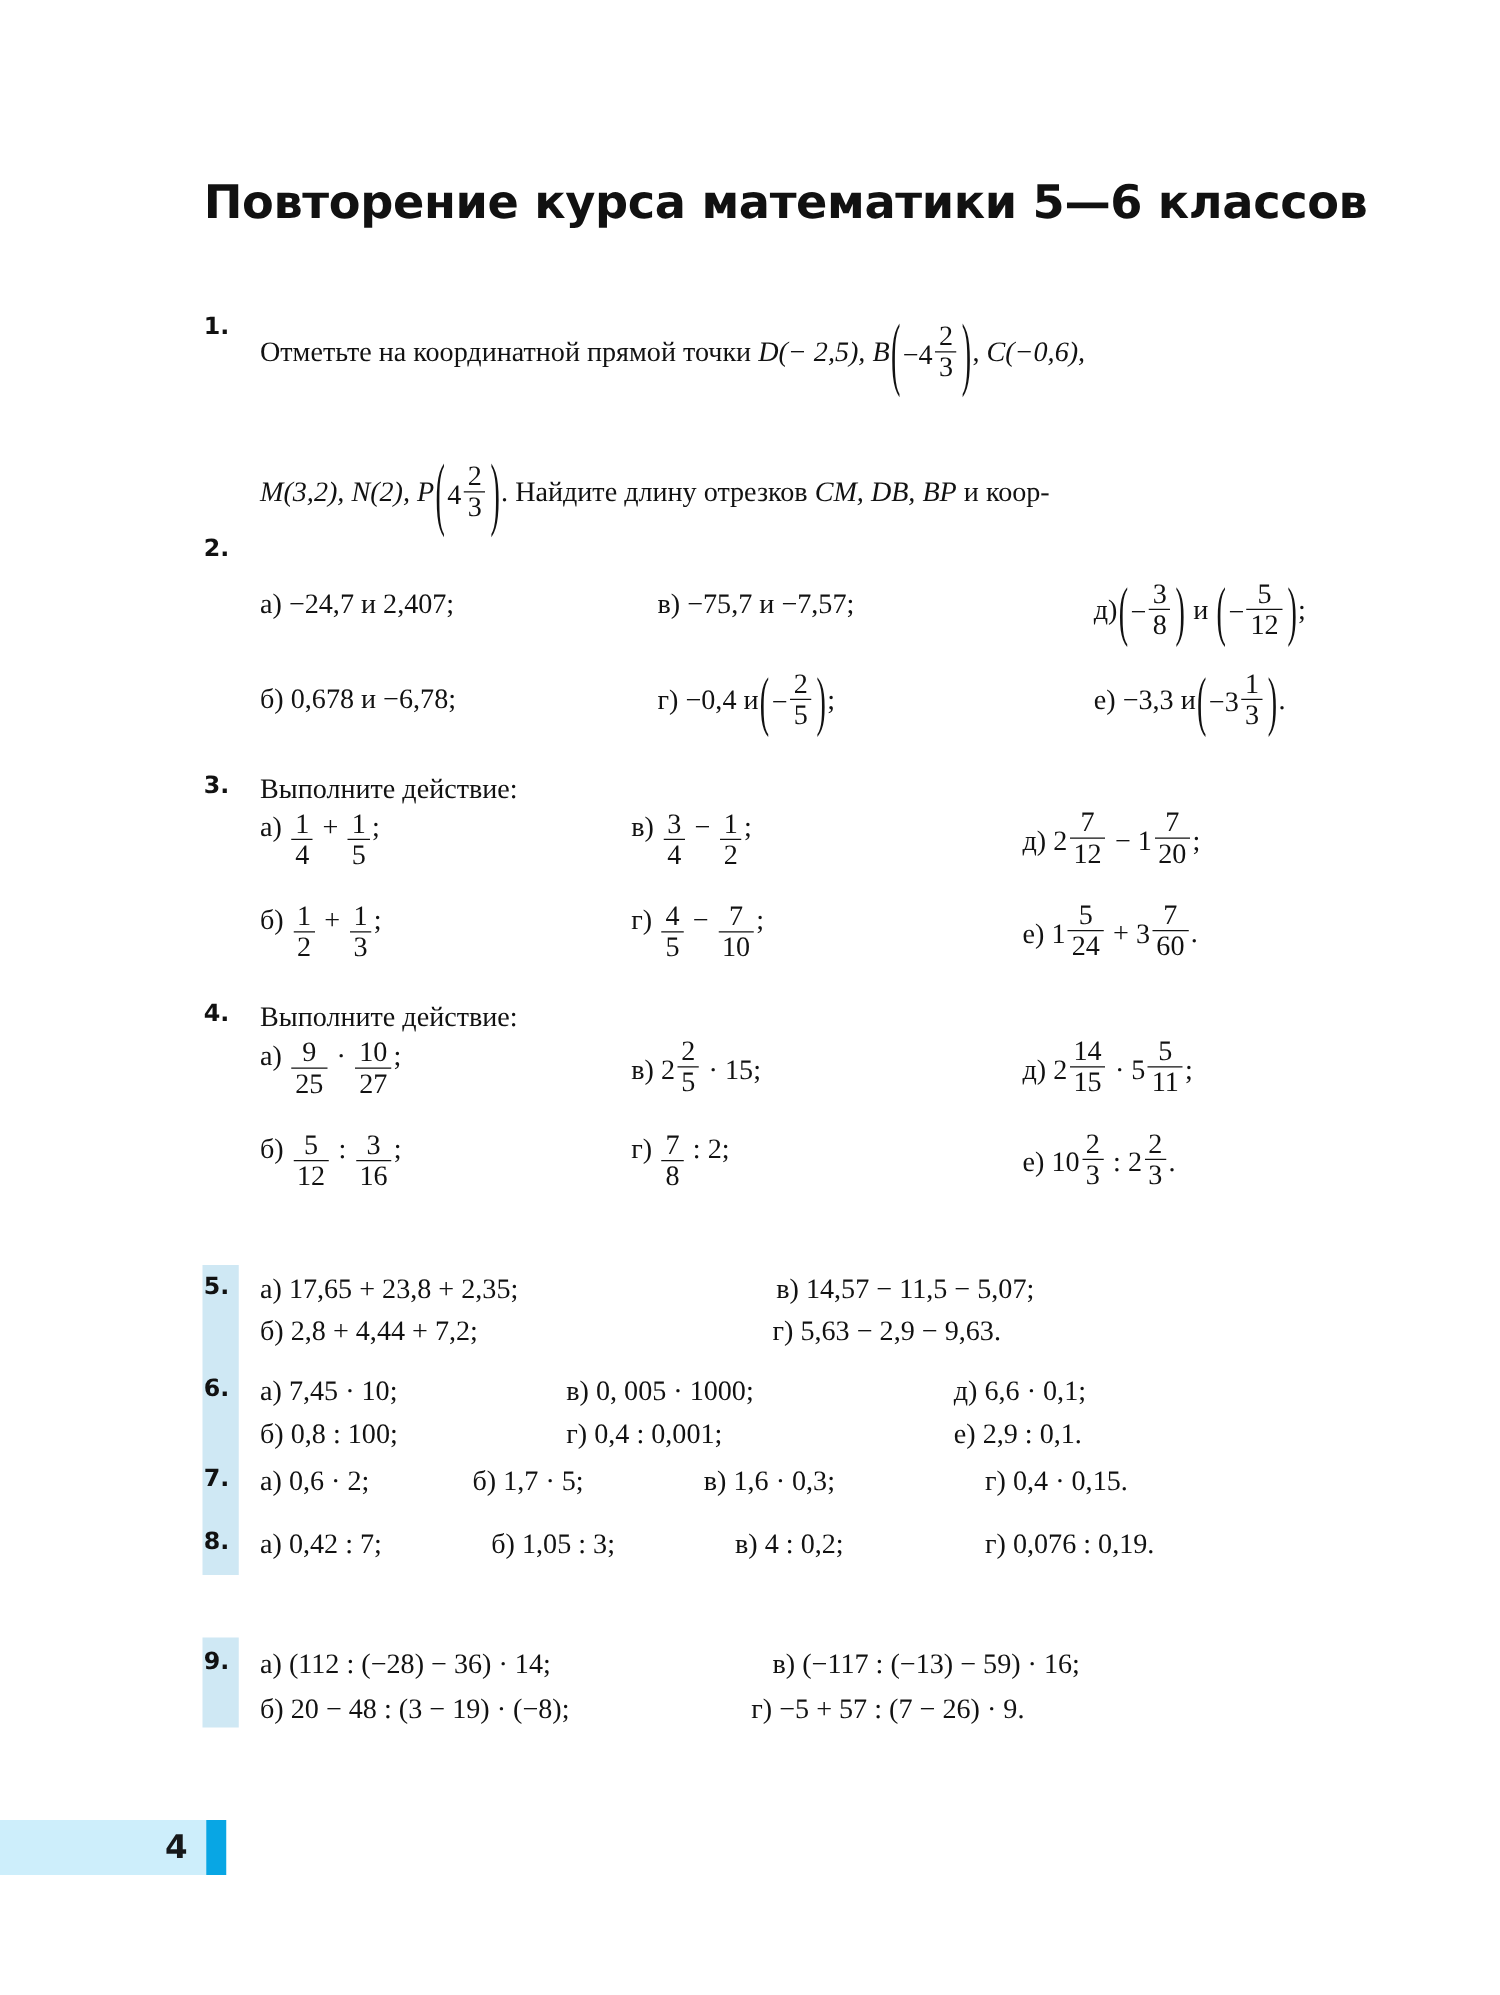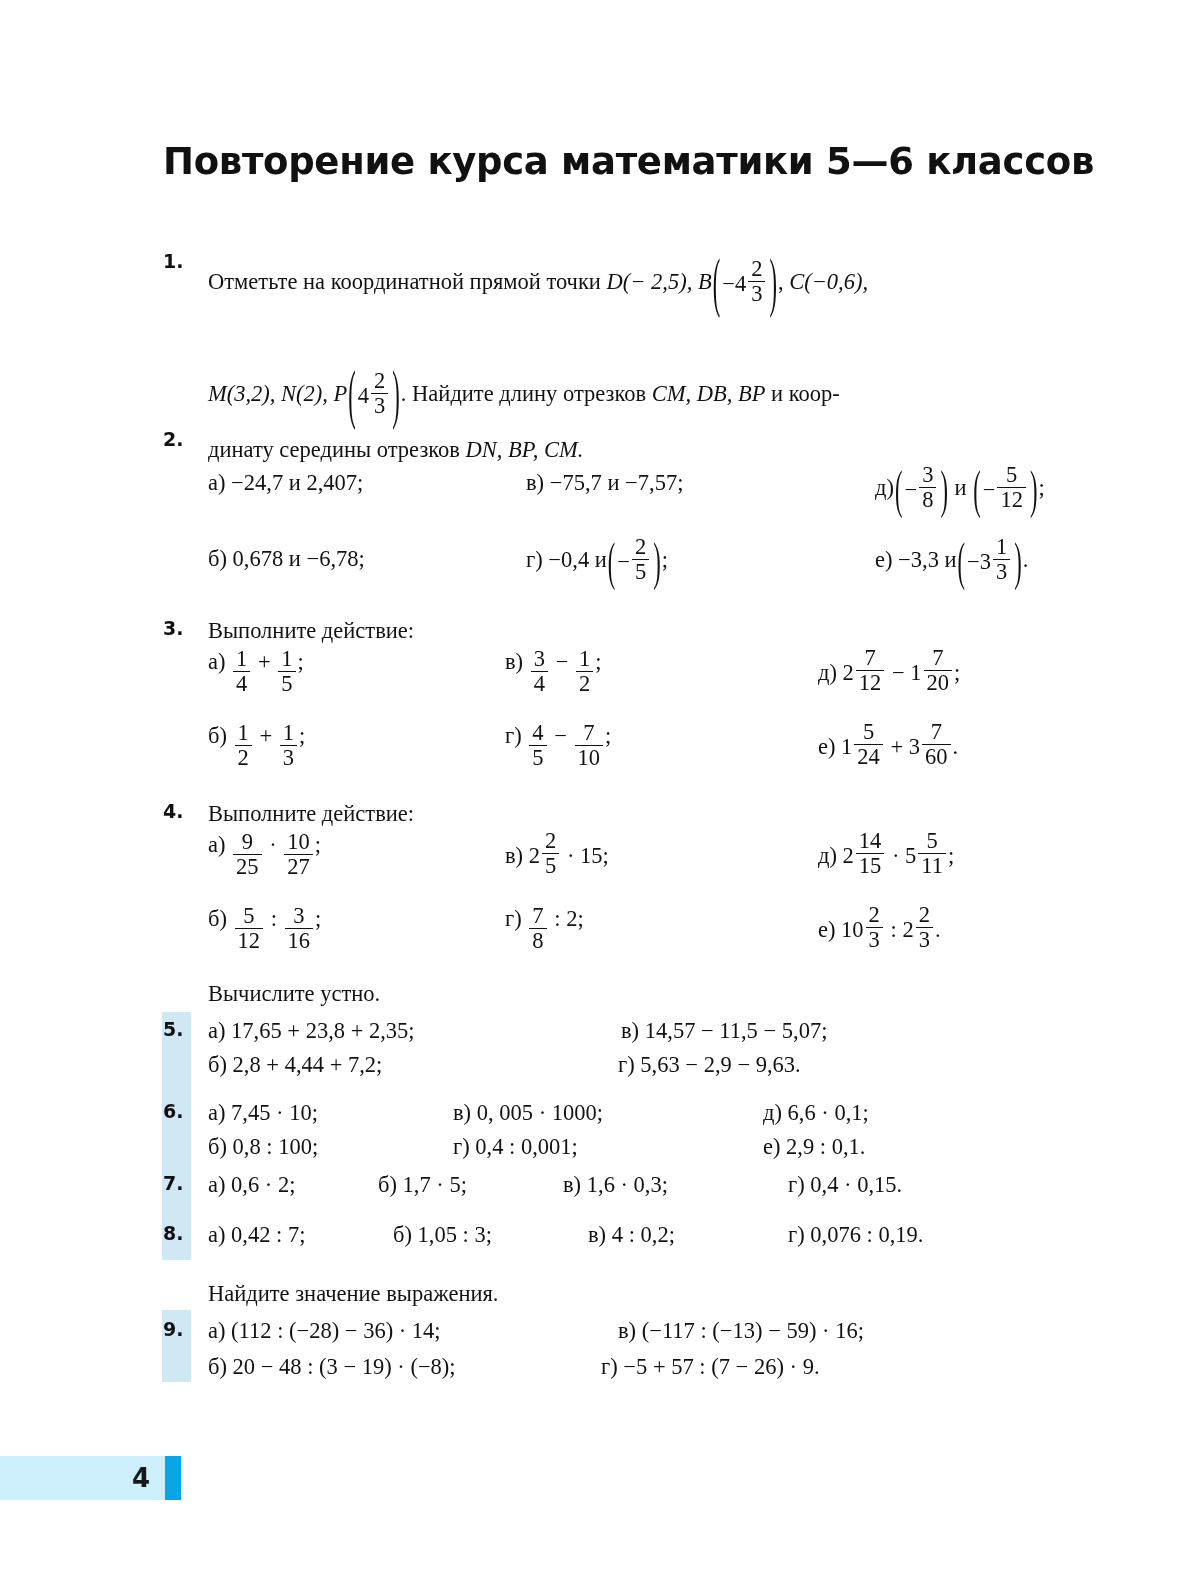--- a/index.html
+++ b/index.html
@@ -132,24 +132,20 @@
               <span class="frac">
                 <span class="nu">2</span>
                 <span class="de">3</span>
               </span>
             </span>
             <span class="par">)</span>
           </span><span>. Найдите длину отрезков</span>
         <span class="it">CM, DB, BP</span>
         <span>и коор-</span>
       </div>
-      <div class="lead" style="line-height:44px;">
-        <span>динату середины отрезков</span>
-        <span class="it">DN, BP, CM.</span>
-      </div>
     </div>
   </div>
 
   <div class="ex" style="top:428px;">
     <div class="num">2.</div>
     <div class="cols" style="height:150px;">
       <div class="item" style="left:45px;top:42px;">
         <span class="tag">а)</span>
         <span>−24,7 и 2,407;</span>
       </div>
@@ -357,25 +353,20 @@
           </span><span>&nbsp;:&nbsp;</span><span class="mixed">
             <span>2</span>
             <span class="frac">
               <span class="nu">2</span>
               <span class="de">3</span>
             </span>
           </span><span>.</span></div>
       </div>
   </div>
 
-  <div class="ex" style="top:980px;">
-    <div class="body">
-      <div class="lead">Вычислите устно.</div>
-    </div>
-  </div>
 
   <div class="marker" style="top:1012px;height:248px;"></div>
   <div class="marker" style="top:1310px;height:72px;"></div>
 
   <div class="ex" style="top:1018px;">
     <div class="num">5.</div>
     <div class="cols" style="height:70px;">
       <div class="item" style="left:45px;top:0px;">
         <span class="tag">а)</span>
         <span>17,65 + 23,8 + 2,35;</span>
@@ -462,25 +453,20 @@
         <span class="tag">в)</span>
         <span>4 : 0,2;</span>
       </div>
       <div class="item" style="left:625px;top:0px;">
         <span class="tag">г)</span>
         <span>0,076 : 0,19.</span>
       </div>
     </div>
   </div>
 
-  <div class="ex" style="top:1280px;">
-    <div class="body">
-      <div class="lead">Найдите значение выражения.</div>
-    </div>
-  </div>
 
   <div class="ex" style="top:1318px;">
     <div class="num">9.</div>
     <div class="cols" style="height:70px;">
       <div class="item" style="left:45px;top:0px;">
         <span class="tag">а)</span>
         <span>(112 : (−28) − 36) · 14;</span>
       </div>
       <div class="item" style="left:45px;top:36px;">
         <span class="tag">б)</span>

